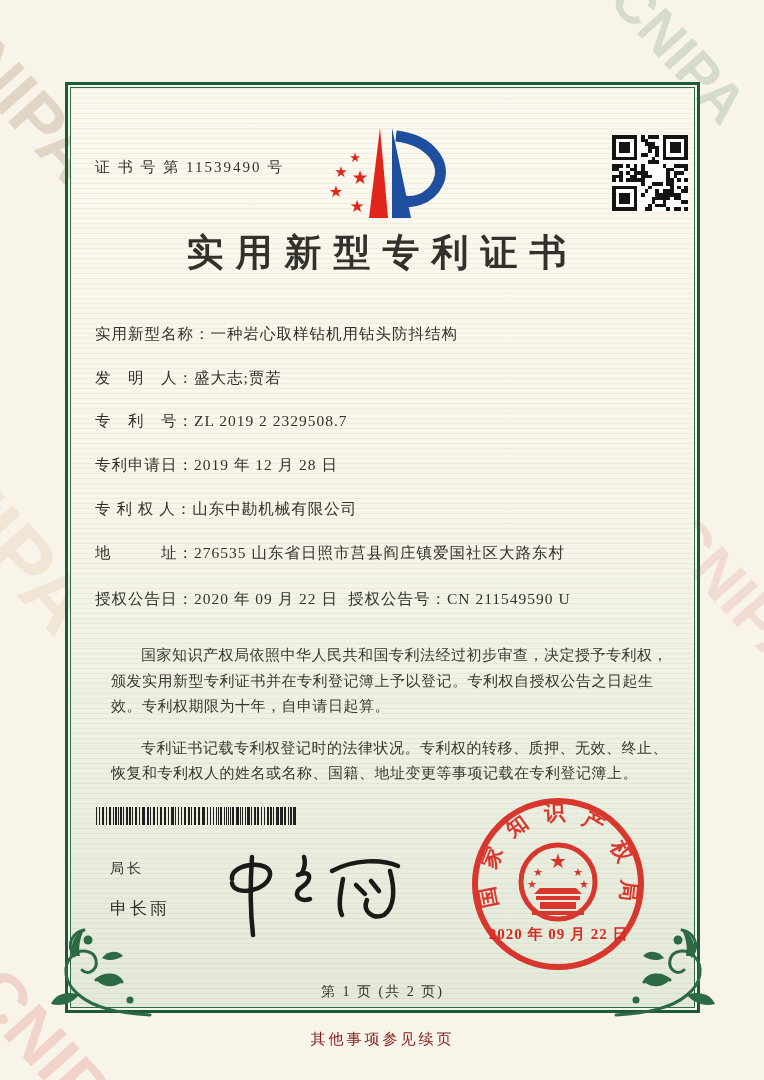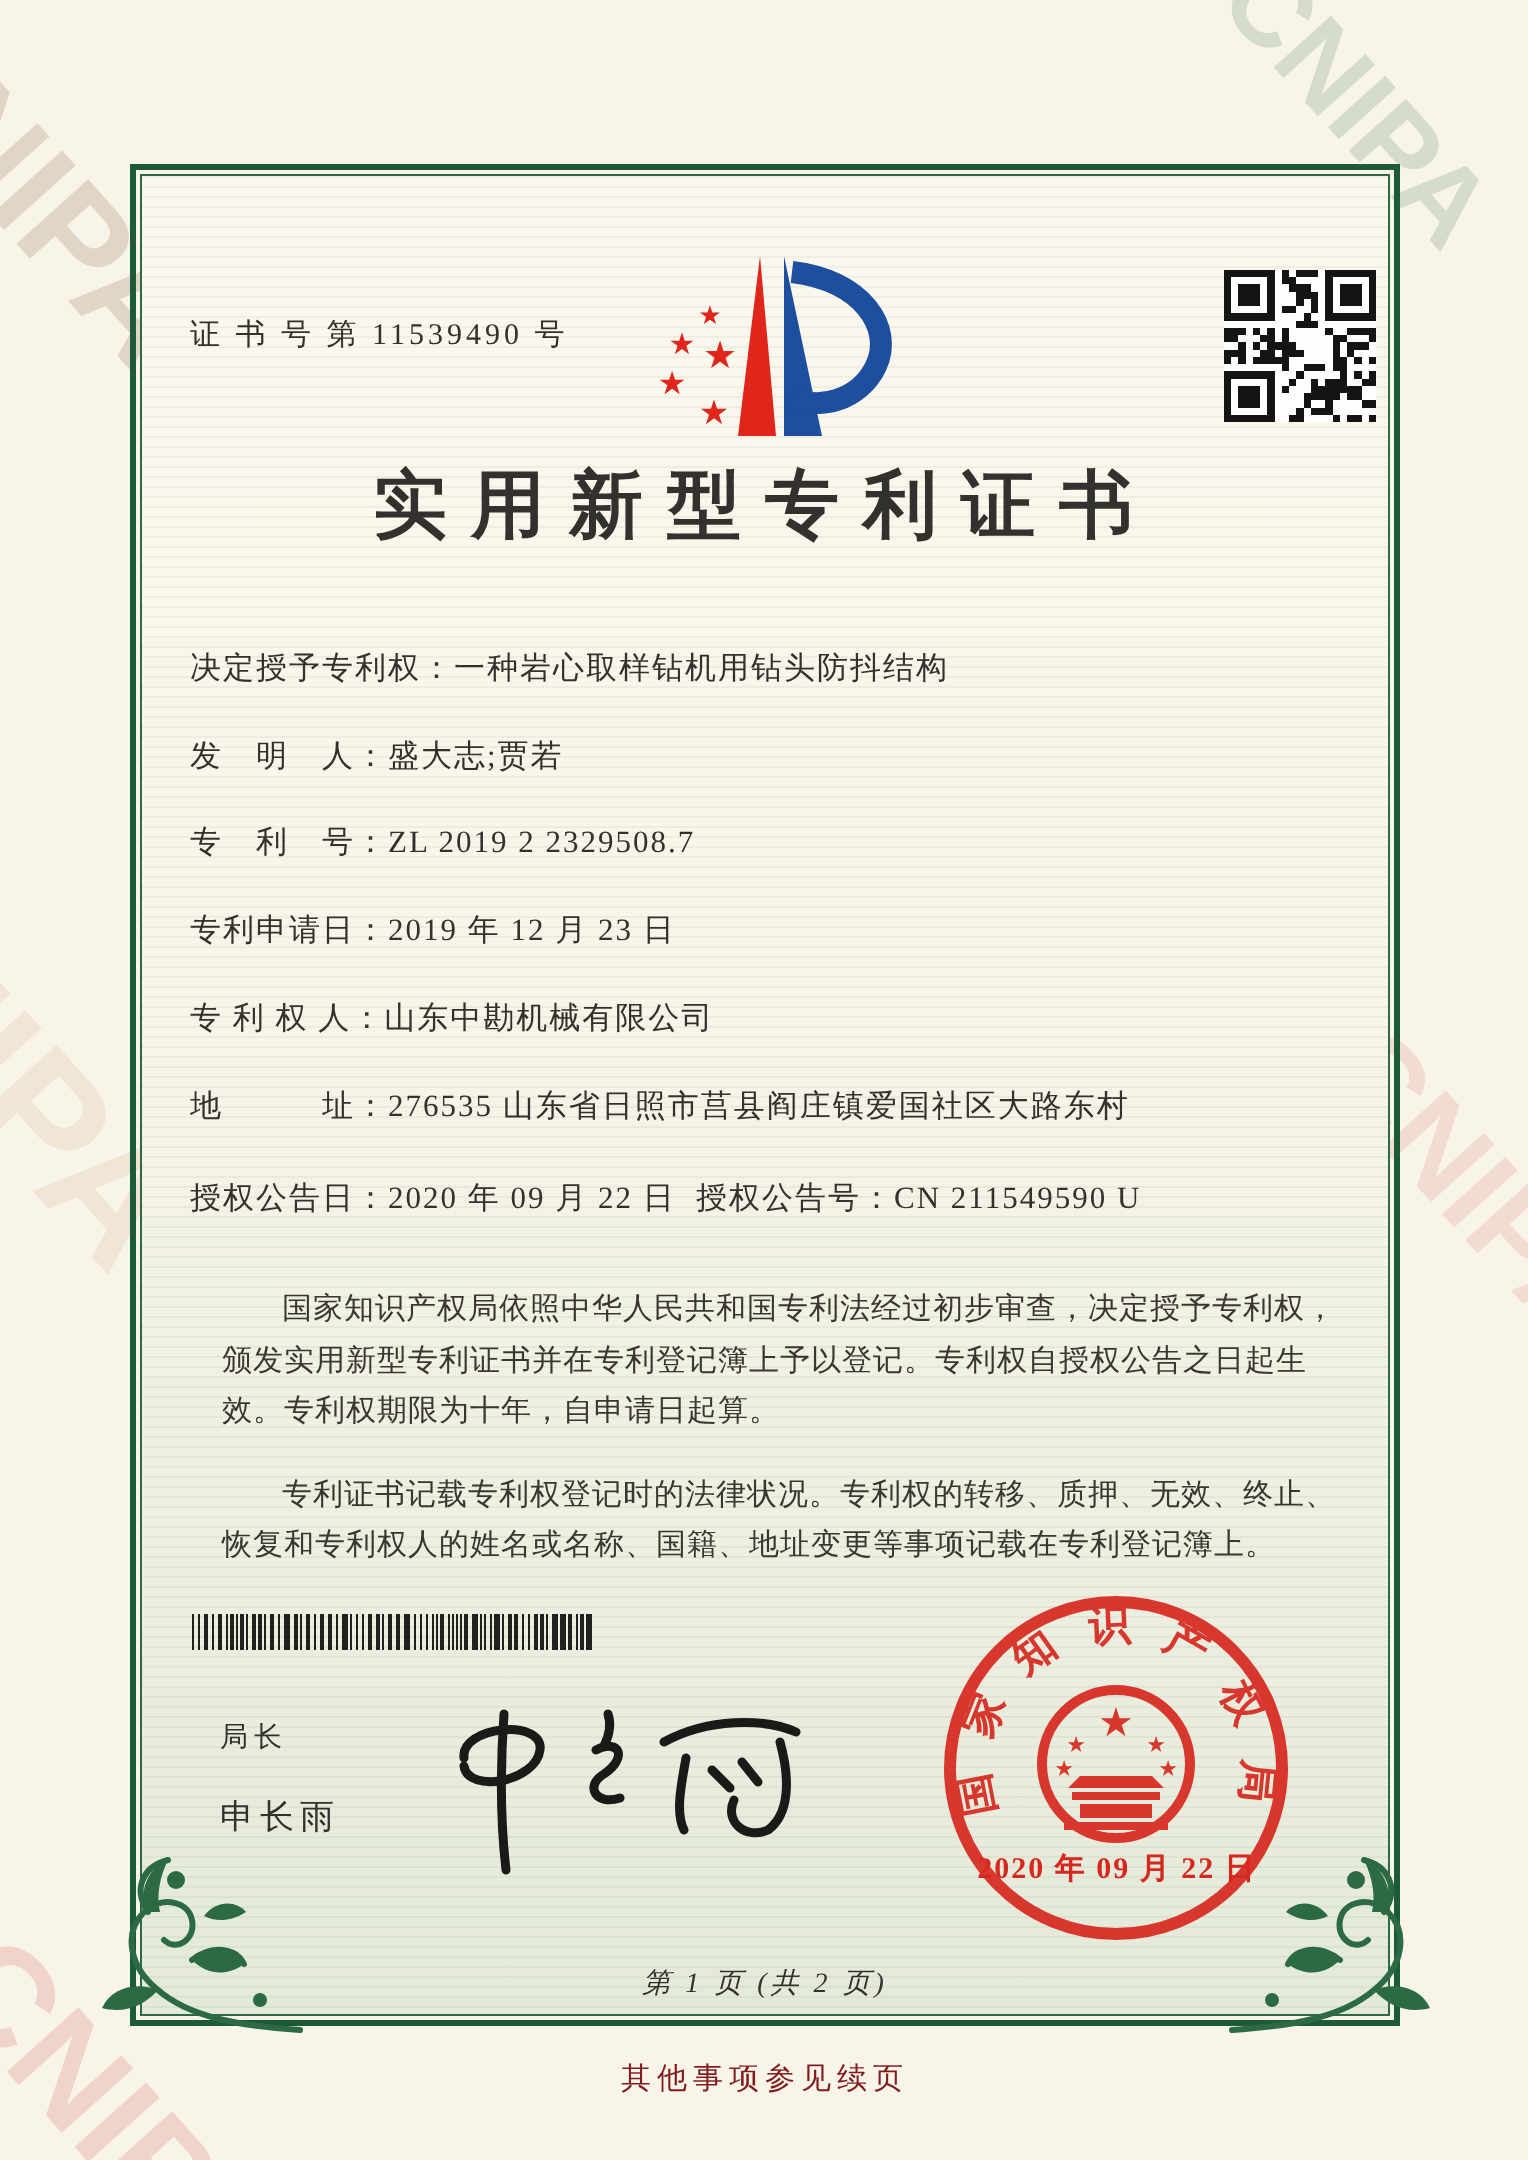--- a/index.html
+++ b/index.html
@@ -29,21 +29,21 @@
   .title{left:65px;top:228px;width:635px;text-align:center;font-size:37px;font-weight:bold;
          letter-spacing:12px;}
   .frow{left:95px;width:600px;font-size:15.5px;letter-spacing:1px;}
   .frow .lbl{display:inline-block;}
   .grant2{position:absolute;left:253px;top:0;}
   .paras{left:95px;top:627px;width:596px;font-size:15px;line-height:25.5px;
          letter-spacing:.5px;color:#3a3731;}
   .paras p{margin:16px;text-indent:2em;}
   .signer-title{left:110px;top:860px;font-size:14px;letter-spacing:3px;text-align:center;}
   .signer-name{left:110px;top:897px;font-size:17px;letter-spacing:3px;}
-  .page-info{left:65px;top:983px;width:635px;text-align:center;font-size:14px;letter-spacing:2px;font-style:italic;}
+  .page-info{left:65px;top:983px;width:635px;text-align:center;font-size:14px;letter-spacing:2px;}
   .cont-note{left:65px;top:1030px;width:635px;text-align:center;font-size:15px;letter-spacing:3px;
              color:#7f1d1d;}
   
   .logo{left:303px;top:120px;width:155px;height:106px;}
   .qr{left:612px;top:135px;width:76px;height:76px;}
   .barcode{left:96px;top:807px;width:206px;height:18px;}
   .sig{left:212px;top:843px;width:205px;height:108px;}
   .seal{left:468px;top:796px;width:181px;height:181px;z-index:6;}
   .seal-date{left:468px;top:925px;width:181px;text-align:center;font-size:15px;
              letter-spacing:1px;color:#d7281f;z-index:7;font-weight:bold;}
@@ -239,30 +239,30 @@
         <rect x="15" y="1" width="5" height="5" fill="#fff"></rect>
         <rect x="16" y="2" width="3" height="3"></rect>
         <rect x="0" y="14" width="7" height="7"></rect>
         <rect x="1" y="15" width="5" height="5" fill="#fff"></rect>
         <rect x="2" y="16" width="3" height="3"></rect>
       </svg></div>
 
   <div class="abs title">实用新型专利证书</div>
 
   <div class="abs frow" style="top:324px">
-    <span class="lbl">决定授予专利权：</span><span>一种岩心取样钻机用钻头防抖结构</span>
+    <span class="lbl">实用新型名称：</span><span>一种岩心取样钻机用钻头防抖结构</span>
   </div>
   <div class="abs frow" style="top:368px">
     <span class="lbl">发　明　人：</span><span>盛大志;贾若</span>
   </div>
   <div class="abs frow" style="top:411px">
     <span class="lbl">专　利　号：</span><span>ZL 2019 2 2329508.7</span>
   </div>
   <div class="abs frow" style="top:455px">
-    <span class="lbl">专利申请日：</span><span>2019 年 12 月 23 日</span>
+    <span class="lbl">专利申请日：</span><span>2019 年 12 月 28 日</span>
   </div>
   <div class="abs frow" style="top:499px">
     <span class="lbl">专 利 权 人：</span><span>山东中勘机械有限公司</span>
   </div>
   <div class="abs frow" style="top:543px">
     <span class="lbl">地　　　址：</span><span>276535 山东省日照市莒县阎庄镇爱国社区大路东村</span>
   </div>
   <div class="abs frow" style="top:589px">
     <span class="lbl">授权公告日：</span><span>2020 年 09 月 22 日</span>
     <span class="grant2">

